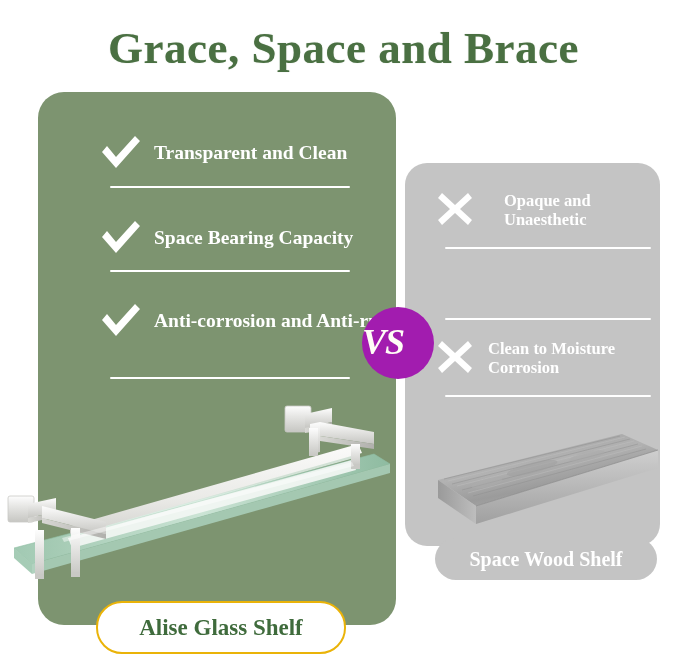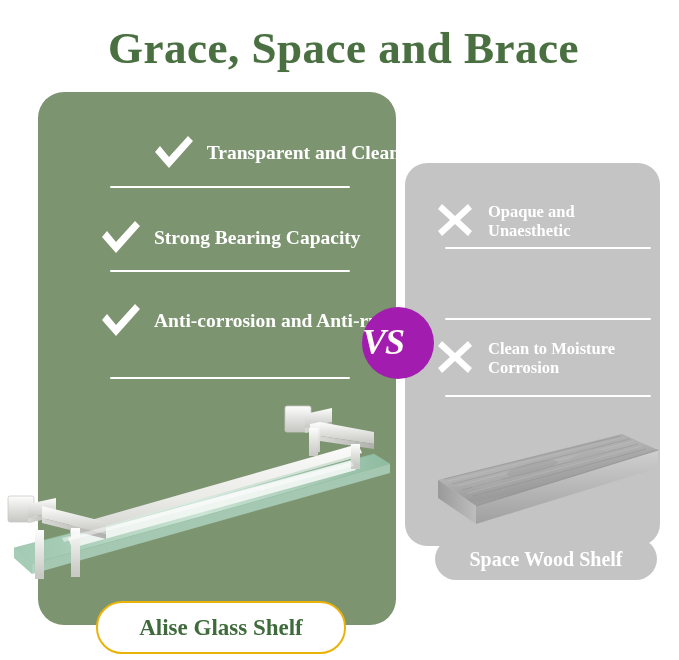--- a/index.html
+++ b/index.html
@@ -81,28 +81,28 @@
   .feat .txt {
     font-family: "Liberation Serif", serif;
     font-weight: bold;
     color: #ffffff;
     line-height: 1.18;
   }
 
   
   .panel-green .feat { left: 62px; width: 300px; }
   .panel-green .feat .txt { font-size: 19.5px; margin-left: 12px; }
-  .panel-green .f1 { top: 40px; justify-content: flex-end; }
+  .panel-green .f1 { top: 40px; }
   .panel-green .f2 { top: 125px; }
   .panel-green .f3 { top: 208px; }
 
   
   .panel-gray .feat { left: 30px; width: 225px; }
   .panel-gray .feat .txt { font-size: 16.5px; margin-left: 11px; }
-  .panel-gray .f1 { top: 38px; }
+  .panel-gray .f1 { top: 27px; gap: 16px; }
   .panel-gray .f2 { top: 104px; }
   .panel-gray .f3 { top: 175px; }
 
   
   .check svg, .cross svg { display: block; }
 
   
   .divider {
     position: absolute;
     height: 2px;
@@ -213,21 +213,21 @@
         </div>
         <div class="txt">Transparent and Clean</div>
       </div>
 
       <div class="feat f2">
         <div class="mark check">
           <svg width="42" height="40" viewBox="0 0 42 40">
             <path d="M2 20 L7 14 L16 25 L35 4 L40 9 L16 36 Z" fill="#ffffff"></path>
           </svg>
         </div>
-        <div class="txt">Strong Bearing Capacity</div>
+        <div class="txt">Space Bearing Capacity</div>
       </div>
 
       <div class="feat f3">
         <div class="mark check">
           <svg width="42" height="40" viewBox="0 0 42 40">
             <path d="M2 20 L7 14 L16 25 L35 4 L40 9 L16 36 Z" fill="#ffffff"></path>
           </svg>
         </div>
         <div class="txt">Anti-corrosion and Anti-rust</div>
       </div>

